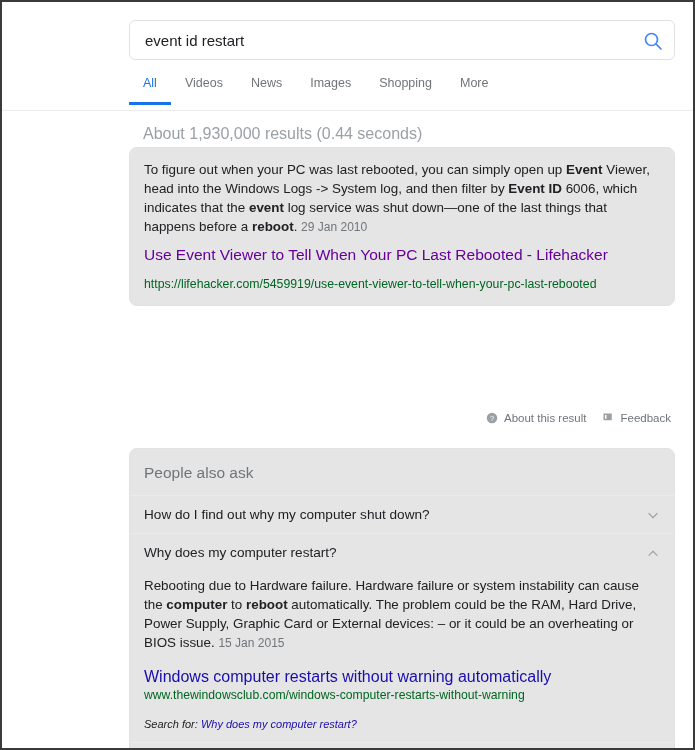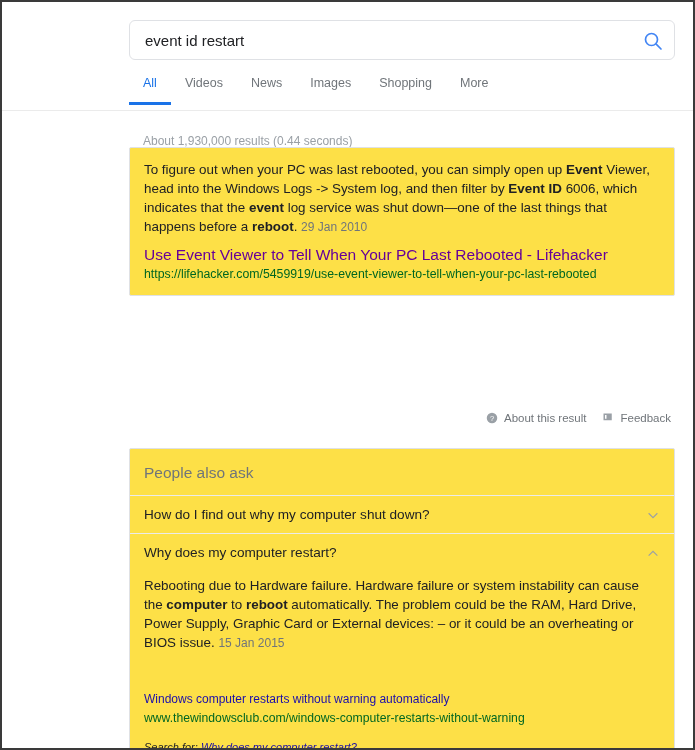--- a/index.html
+++ b/index.html
@@ -109,34 +109,34 @@
   }
 
   
   .results {
     position: relative;
     padding-top: 10px;
   }
   .result-stats {
     position: absolute;
     left: 141px;
-    top: 23px;
-    font-size: 12px;
+    top: 14px;
+    font-size: 16px;
     color: #9aa0a6;
     white-space: nowrap;
   }
 
   .card {
     position: absolute;
     left: 127px;
     width: 546px;
     box-sizing: border-box;
-    background: #fde047;
+    background: #e5e5e5;
     border: 1px solid #dfe1e5;
-    border-radius: 2px;
+    border-radius: 8px;
   }
 
   
   #snippet-card {
     top: 36px;
   }
   .snippet-body {
     padding: 12px 14px 2px 14px;
   }
   .snippet-text {
@@ -158,21 +158,21 @@
     color: #609;
     line-height: 20px;
     text-decoration: none;
     cursor: pointer;
     display: inline-block;
   }
   .result-url {
     font-size: 12.3px;
     color: #006621;
     line-height: 17px;
-    margin-top: 1px;
+    margin-top: 11px;
     cursor: pointer;
   }
 
   .meta-row {
     position: absolute;
     top: 301px;
     right: 22px;
     display: flex;
     align-items: center;
     gap: 16px;
@@ -232,27 +232,26 @@
     color: #202124;
     margin-top: 14px;
     font-style: italic;
   }
   .paa-searchfor a {
     color: #1a0dab;
     text-decoration: none;
     cursor: pointer;
   }
   .paa-result-title {
-    font-size: 12px;
+    font-size: 16px;
     color: #1a0dab;
     line-height: 19px;
     text-decoration: none;
     cursor: pointer;
     display: inline-block;
-    margin-top: 23px;
   }
   .paa-result-url {
     font-size: 12.2px;
     color: #006621;
     line-height: 17px;
     margin-top: 1px;
     cursor: pointer;
   }
 </style>
 </head>

